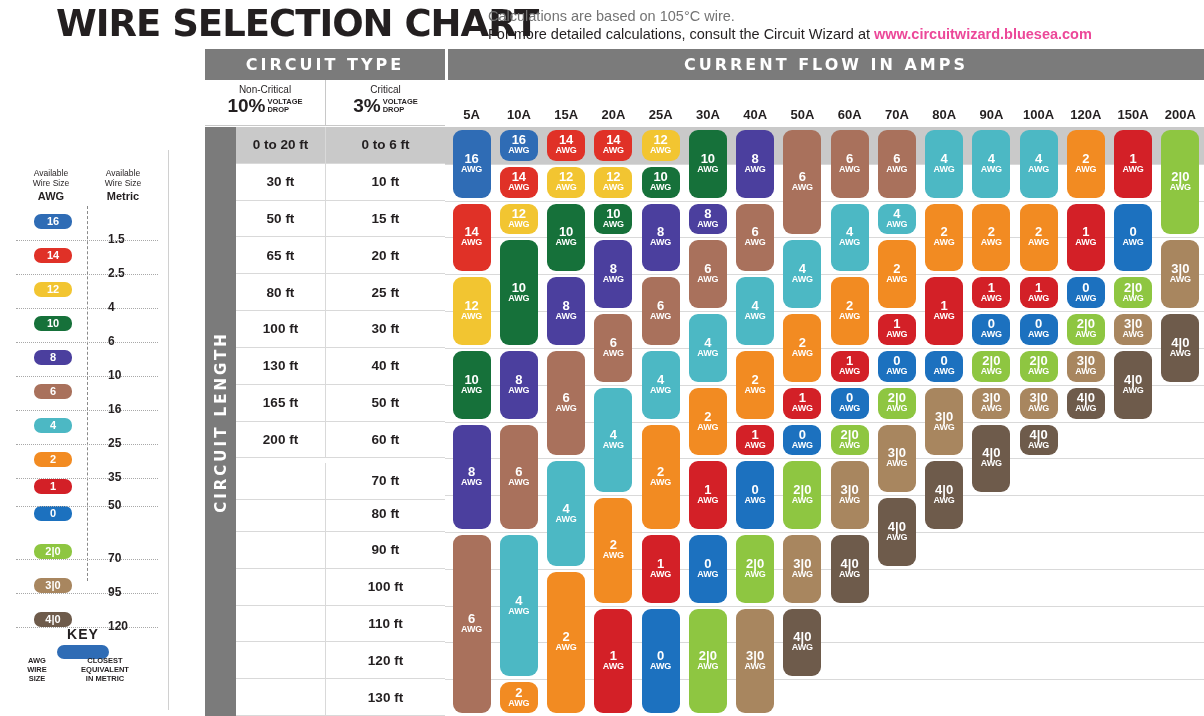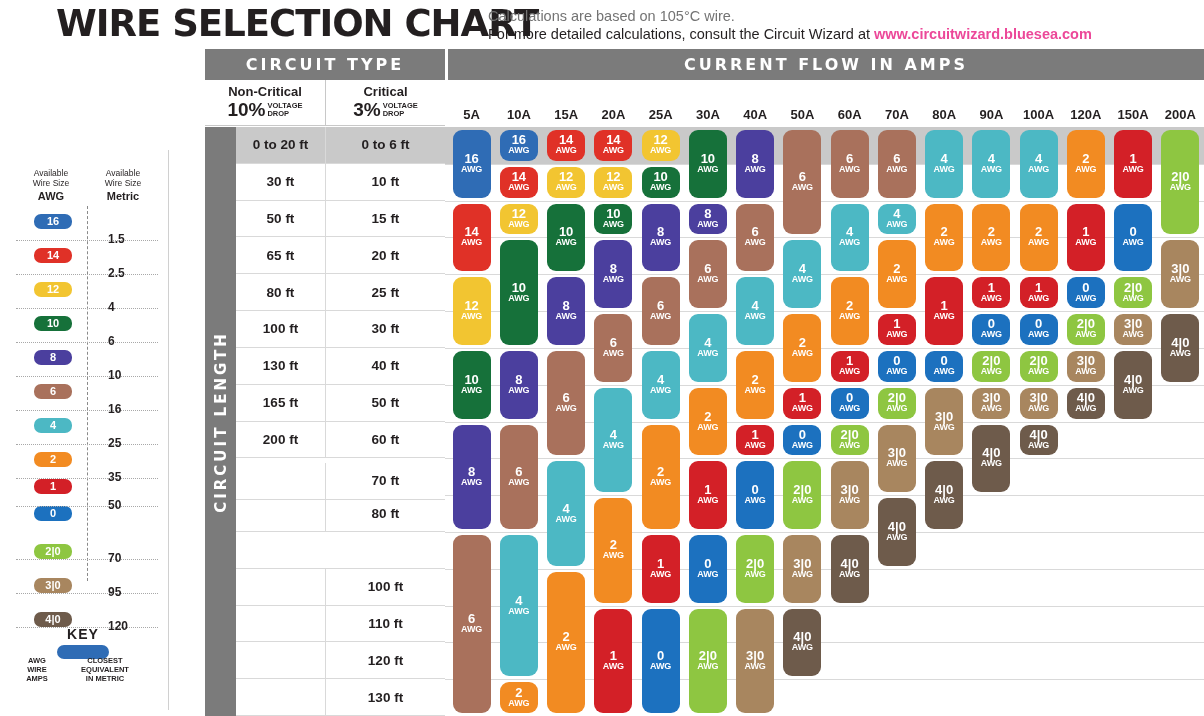--- a/index.html
+++ b/index.html
@@ -41,21 +41,21 @@
     position:absolute; left:243px; top:0; width:756px; height:31px;
     background:#7b7b7b; color:#fff;
     font-size:16px; font-weight:bold; letter-spacing:3px;
     display:flex; align-items:center; justify-content:center;
     font-family:"DejaVu Sans", sans-serif;
   }
 
   
   #subhdr { position:absolute; left:0; top:31px; width:240px; height:46px; border-bottom:1px solid #c8c8c8;}
   .drop-cell { position:absolute; top:0; height:46px; text-align:center; }
-  .drop-cell .lbl { font-size:13px; font-weight:bold; margin-top:4px; }
+  .drop-cell .lbl { font-size:10px; font-weight:normal; margin-top:4px; }
   .drop-cell .pct { font-size:19px; font-weight:bold; display:inline-block; vertical-align:middle;}
   .drop-cell .vd { font-size:7.5px; font-weight:bold; display:inline-block; line-height:8px; text-align:left; vertical-align:middle; margin-left:2px;}
   #drop-noncrit { left:0; width:120px; }
   #drop-crit { left:120px; width:120px; border-left:1px solid #c8c8c8;}
 
   
   #amp-row { position:absolute; left:243px; top:31px; width:756px; height:46px; }
   .amp-h {
     position:absolute; top:0; height:46px; width:50.4px;
     display:flex; align-items:flex-end; justify-content:center;
@@ -185,21 +185,21 @@
       <div class="sb-met" style="top: 379px;">95</div>
       <div class="sb-line" style="top: 421px;"></div>
       <div class="sb-met" style="top: 413px;">120</div>
     </div>
   <div id="sb-key">
     <div class="kt">KEY</div>
     <div class="kpill"></div>
     <div class="kl">
       <div>AWG</div>
       <div>WIRE</div>
-      <div>AMPS</div>
+      <div>SIZE</div>
     </div>
     <div class="kr">
       <div>CLOSEST</div>
       <div>EQUIVALENT</div>
       <div>IN METRIC</div>
     </div>
   </div>
 </div>
 <div id="sb-divider"></div>
 
@@ -285,20 +285,21 @@
       <div class="len-row" style="top: 336px; height: 36.8125px;">
         <div class="len-a"></div>
         <div class="len-b">70 ft</div>
       </div>
       <div class="len-row" style="top: 368.125px; height: 36.8125px;">
         <div class="len-a"></div>
         <div class="len-b">80 ft</div>
       </div>
       <div class="len-row" style="top: 404.938px; height: 36.8125px;">
         <div class="len-a"></div>
+        <div class="len-b">90 ft</div>
       </div>
       <div class="len-row" style="top: 441.75px; height: 36.8125px;">
         <div class="len-a"></div>
         <div class="len-b">100 ft</div>
       </div>
       <div class="len-row" style="top: 478.562px; height: 36.8125px;">
         <div class="len-a"></div>
         <div class="len-b">110 ft</div>
       </div>
       <div class="len-row" style="top: 515.375px; height: 36.8125px;">

